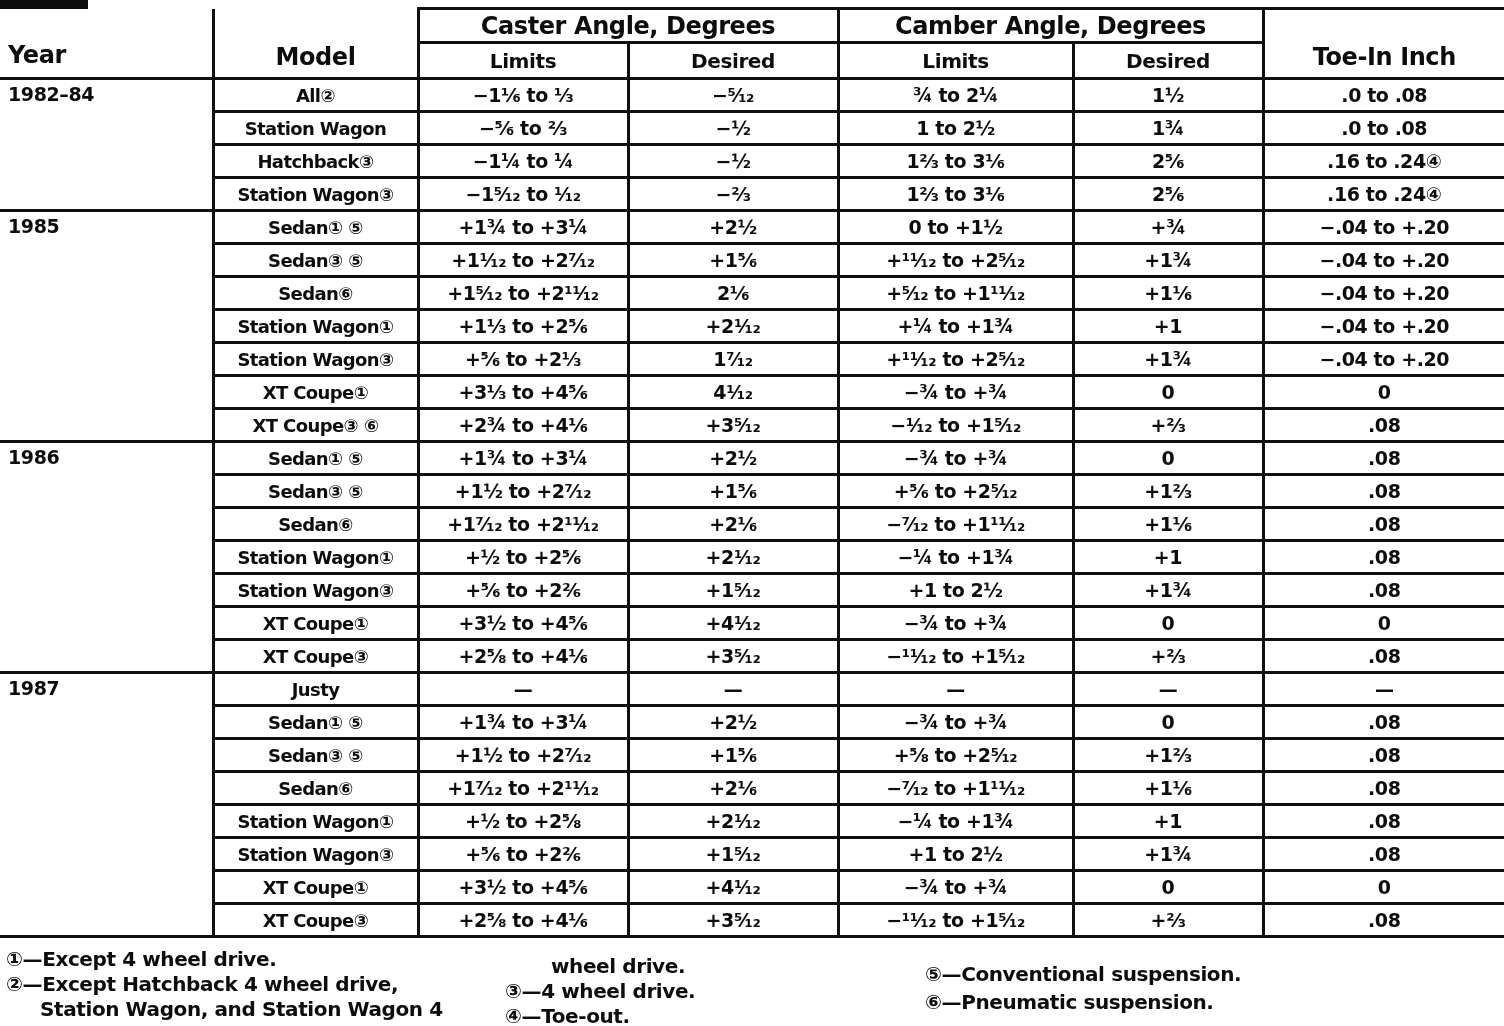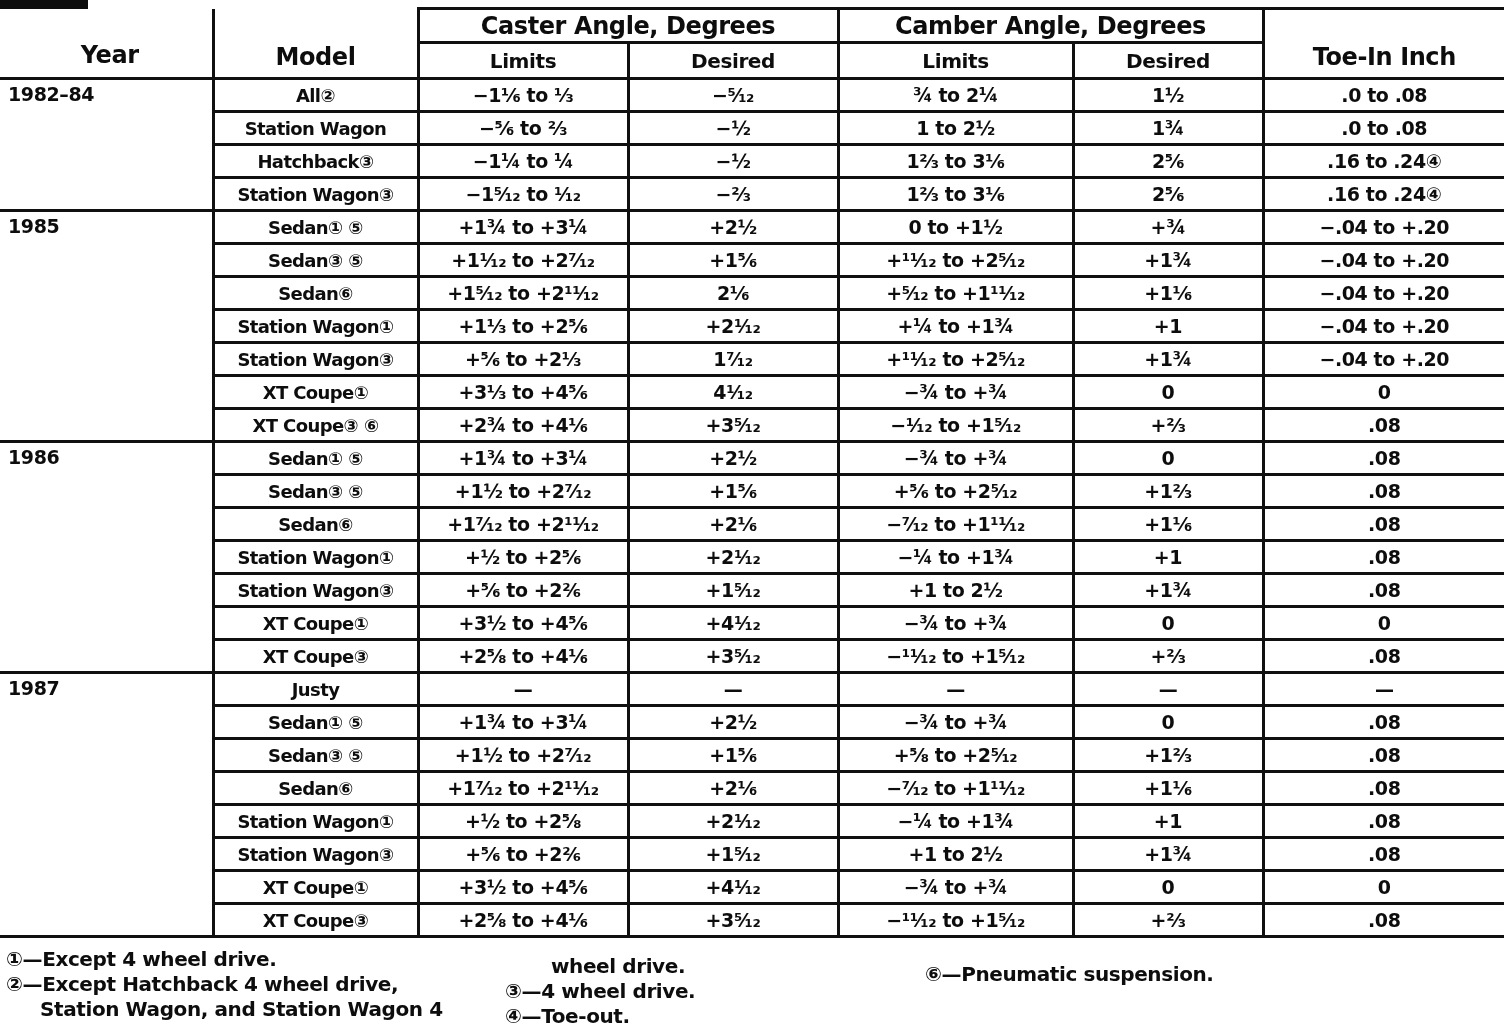--- a/index.html
+++ b/index.html
@@ -14,21 +14,21 @@
   col.c-year{width:213px;} col.c-model{width:205px;}
   col.c-cl{width:210px;} col.c-cd{width:210px;}
   col.c-bl{width:235px;} col.c-bd{width:190px;}
   col.c-toe{width:241px;}
   th,td{
     border:3px solid #101010;padding:0 4px;
     font-weight:700;text-align:center;color:#0d0d0d;
     letter-spacing:-0.4px;white-space:nowrap;overflow:hidden;
   }
   thead th{font-size:24px;}
-  th.year-h{border-top:none;border-left:none;text-align:center;vertical-align:bottom;padding:0 0 8px 8px;}
+  th.year-h{border-top:none;border-left:none;text-align:left;vertical-align:bottom;padding:0 0 8px 8px;}
   th.model-h{border-top:none;vertical-align:bottom;padding-bottom:6px;margin-left:24px;}
   th.group-h{height:31px;}
   th.sub-h{height:33px;font-size:20px;margin-left:16px;}
   th.toe-h{border-right:none;vertical-align:middle;padding-top:26px;}
   tbody td{height:30px;font-size:19px;}
   td.year-cell{
     border-left:none;text-align:left;vertical-align:top;
     padding:3px 0 0 8px;font-size:19px;margin-top:24px;
   }
   td.model-cell{font-size:18px;letter-spacing:-0.6px;}
@@ -295,15 +295,16 @@
     <div class="fn-line">①—Except 4 wheel drive.</div>
     <div class="fn-line">②—Except Hatchback 4 wheel drive,</div>
     <div class="fn-line indent">Station Wagon, and Station Wagon 4</div>
   </div>
   <div class="fn-col2">
     <div class="fn-line indent">wheel drive.</div>
     <div class="fn-line">③—4 wheel drive.</div>
     <div class="fn-line">④—Toe-out.</div>
   </div>
   <div class="fn-col3">
+    <div class="fn-line">⑤—Conventional suspension.</div>
     <div class="fn-line">⑥—Pneumatic suspension.</div>
   </div>
 </div>
 
 </body></html>

